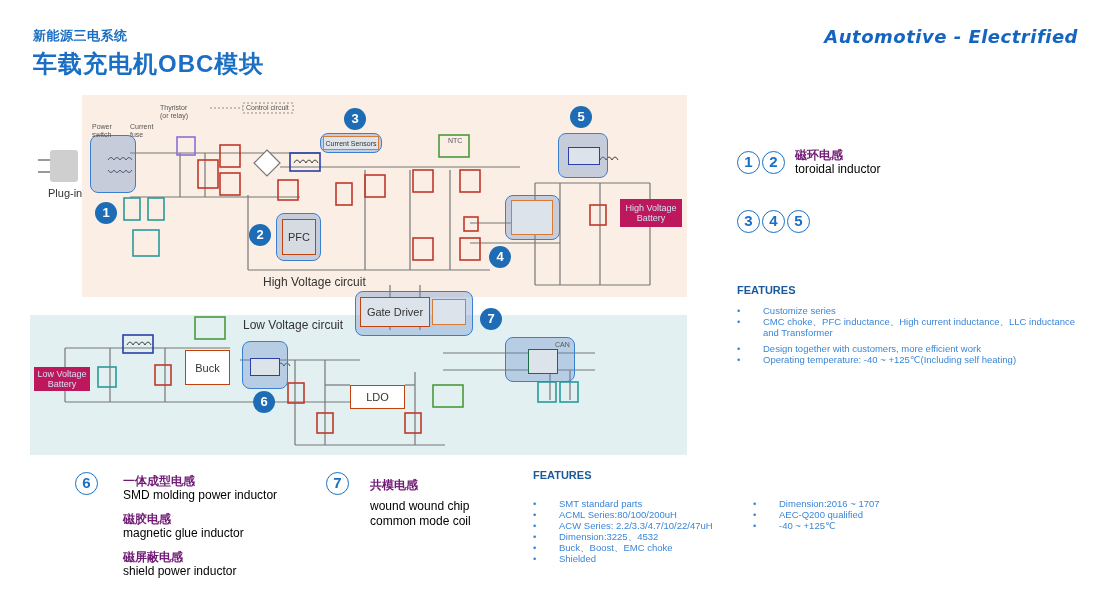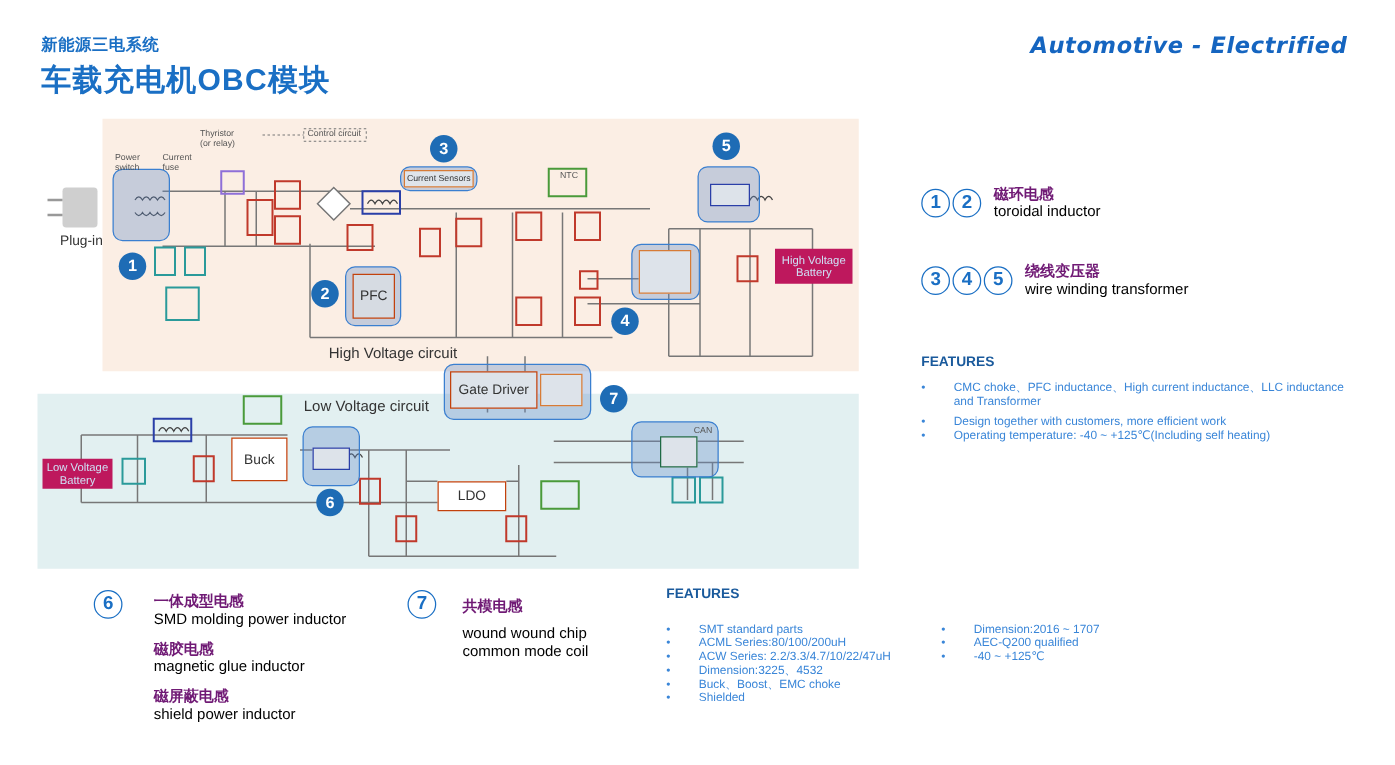--- a/index.html
+++ b/index.html
@@ -198,28 +198,25 @@
   <span class="circ">2</span>
   <div class="legend-text">
     <div class="cn">磁环电感</div>
     <div class="en">toroidal inductor</div>
   </div>
 </div>
 <div class="legend-row" style="left:737px;top:210px;">
   <span class="circ">3</span>
   <span class="circ">4</span>
   <span class="circ">5</span>
-  <div class="legend-text">
-    <div class="cn">绕线变压器</div>
-    <div class="en">wire winding transformer</div>
-  </div>
 </div>
 
 <div class="features-title" style="left:737px;top:284px;">FEATURES</div>
 <ul class="feat" style="left:737px;top:305px;width:340px;">
+  <li>Customize series</li>
   <li>CMC choke、PFC inductance、High current inductance、LLC inductance and Transformer</li>
   <li class="gap">Design together with customers, more efficient work</li>
   <li>Operating temperature: -40 ~ +125℃(Including self heating)</li>
 </ul>
 
 <div class="bottom-item" style="left:75px;top:472px;">
   <span class="circ">6</span>
 </div>
 <div class="bottom-item" style="left:123px;top:474px;">
   <div class="cn">一体成型电感</div>

